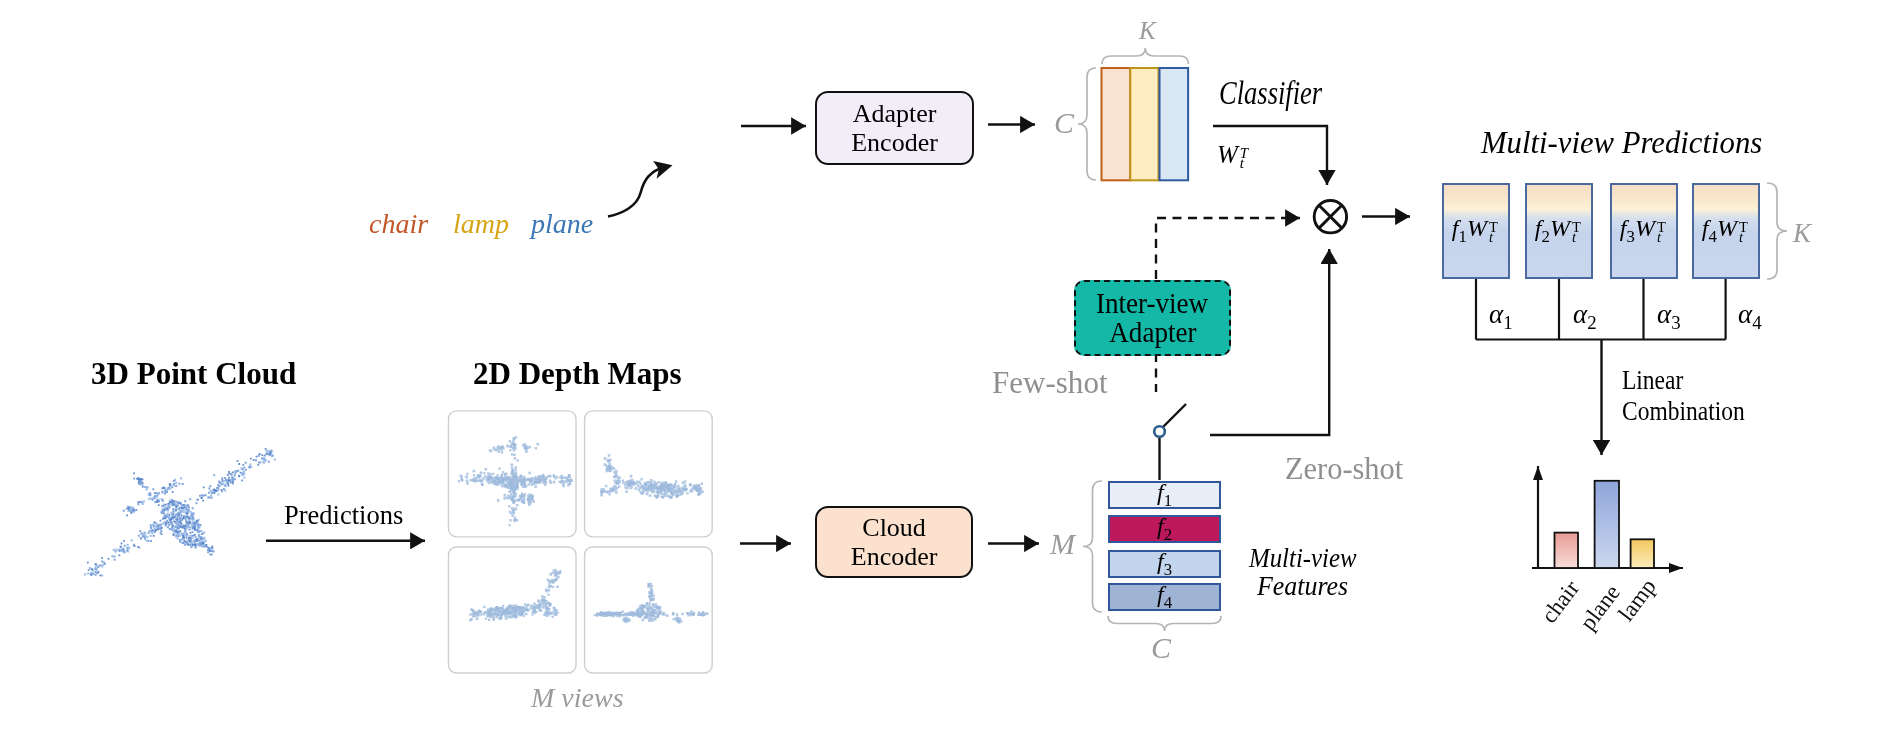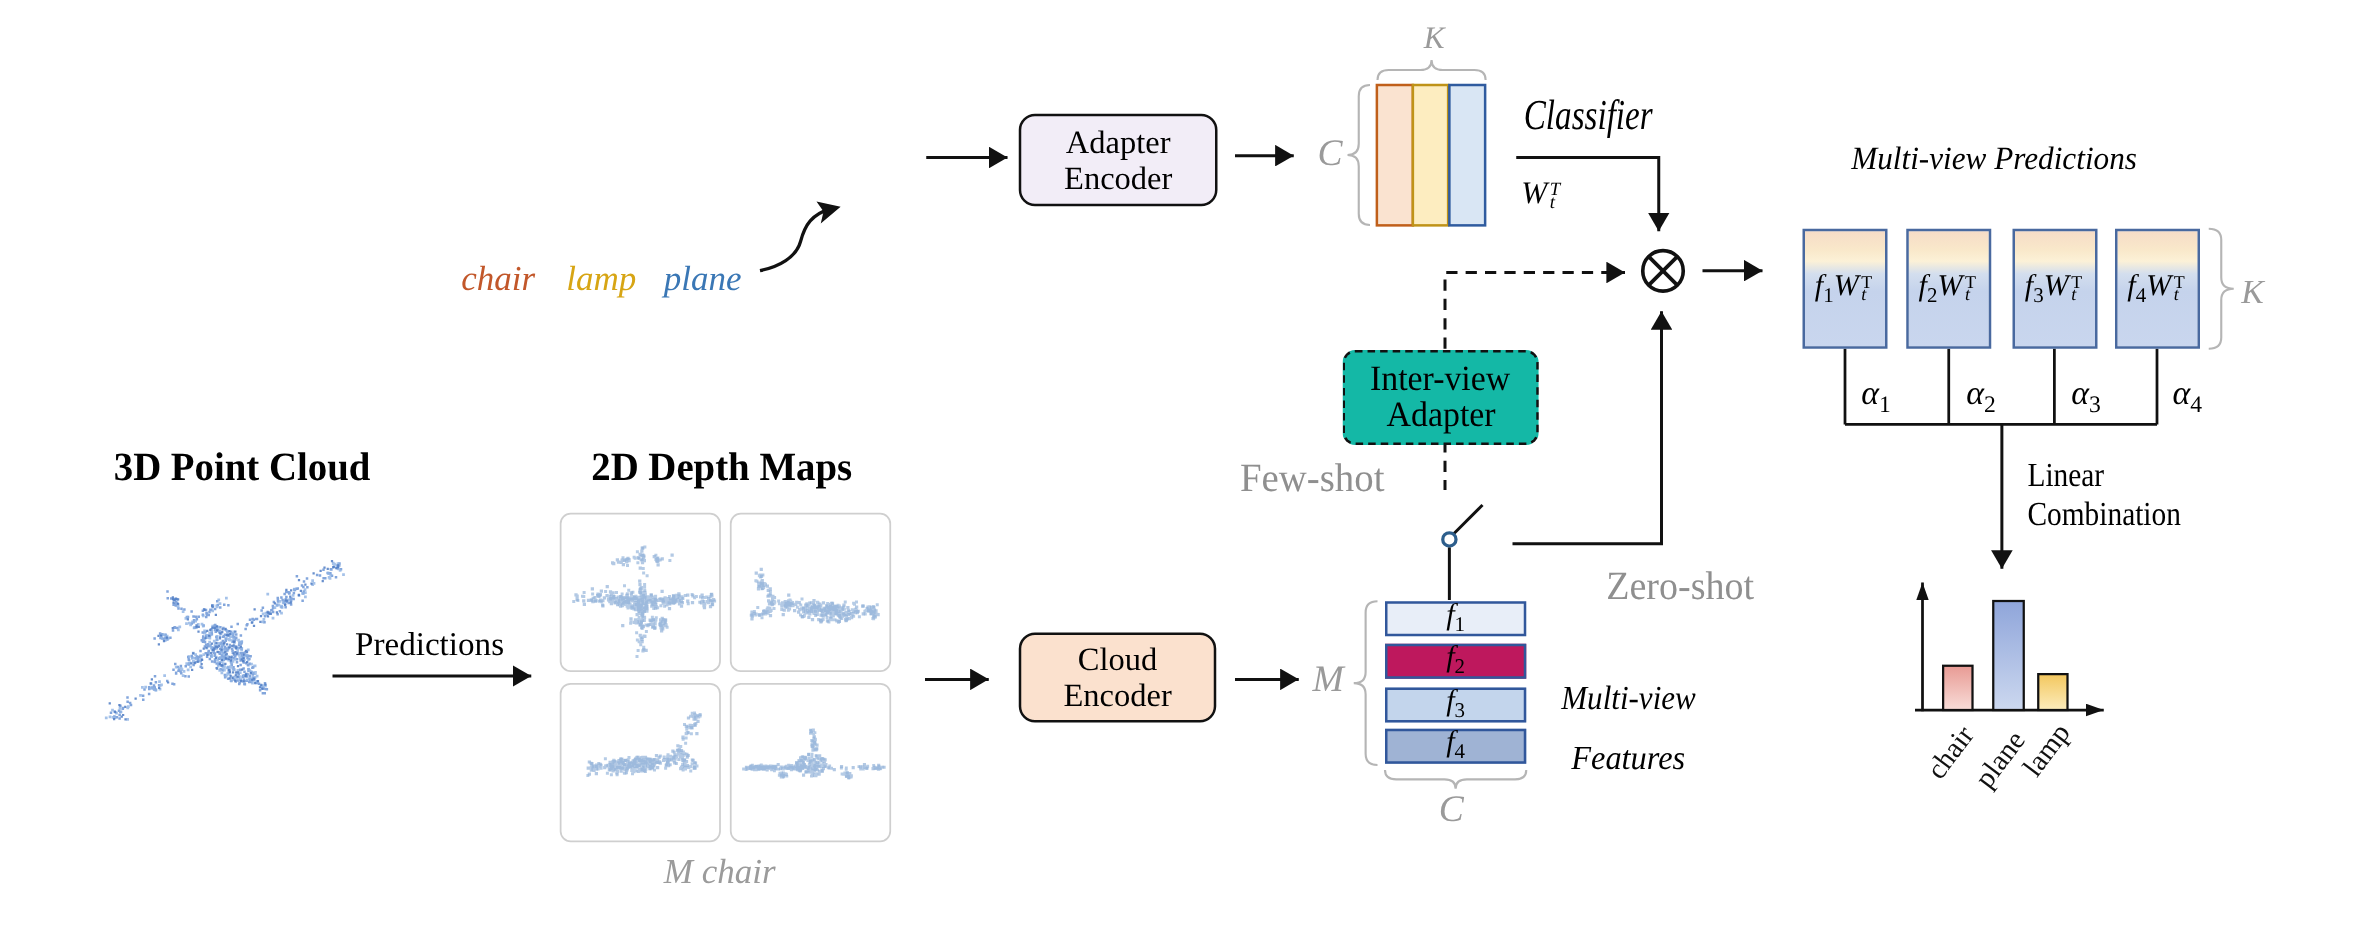--- a/index.html
+++ b/index.html
@@ -175,27 +175,27 @@
       <div style="font-size:28.5px;line-height:29px;"><span class="cx" style="transform:scaleX(0.95)">Adapter</span></div>
 </div>
 
 <div class="lbl it gray" style="left:1139px;top:17px;font-size:25px;color:#9a9a9a;">K</div>
 <div class="lbl it gray" style="left:1054px;top:106px;font-size:30px;color:#9a9a9a;">C</div>
 <div class="lbl gray" style="left:992px;top:364px;font-size:32px;"><span class="cxl" style="transform:scaleX(0.97)">Few-shot</span></div>
 <div class="lbl gray" style="left:1285px;top:450px;font-size:32px;"><span class="cxl" style="transform:scaleX(0.95)">Zero-shot</span></div>
 <div class="lbl it gray" style="left:1050px;top:527px;font-size:30px;color:#9a9a9a;">M</div>
 <div class="lbl it gray" style="left:1151px;top:631px;font-size:30px;color:#9a9a9a;">C</div>
 <div class="lbl it gray" style="left:1793px;top:218px;font-size:27px;color:#9a9a9a;">K</div>
-<div class="lbl it gray" style="left:531px;top:682px;font-size:28px;color:#9b9b9b;">M chair</div>
+<div class="lbl it gray" style="left:531px;top:682px;font-size:28px;color:#9b9b9b;">M views</div>
 
 <div class="lbl it" style="left:1219px;top:74px;font-size:34px;"><span class="cxl" style="transform:scaleX(0.78)">Classifier</span></div>
 <div class="lbl" style="left:1217px;top:141px;font-size:25px;font-style:italic;">W<span class="stk"><span>T</span><span>t</span></span></div>
-<div class="lbl it" style="left:1481px;top:112px;font-size:26px;"><span class="cxl" style="transform:scaleX(0.96)">Multi-view Predictions</span></div>
+<div class="lbl it" style="left:1481px;top:124px;font-size:32px;"><span class="cxl" style="transform:scaleX(0.96)">Multi-view Predictions</span></div>
 <div class="lbl it" style="left:1249px;top:543px;font-size:27px;"><span class="cxl" style="transform:scaleX(0.92)">Multi-view</span></div>
-<div class="lbl it" style="left:1257px;top:571px;font-size:27px;margin-top:20px;"><span class="cxl" style="transform:scaleX(0.96)">Features</span></div>
+<div class="lbl it" style="left:1257px;top:571px;font-size:27px;"><span class="cxl" style="transform:scaleX(0.96)">Features</span></div>
 <div class="lbl" style="left:1622px;top:365px;font-size:27px;"><span class="cxl" style="transform:scaleX(0.87)">Linear</span></div>
 <div class="lbl" style="left:1622px;top:396px;font-size:27px;"><span class="cxl" style="transform:scaleX(0.87)">Combination</span></div>
 <div class="lbl" style="left:284px;top:500px;font-size:26.5px;">Predictions</div>
 <div class="lbl" style="left:91px;top:355px;font-size:32px;font-weight:bold;"><span class="cxl" style="transform:scaleX(0.97)">3D Point Cloud</span></div>
 <div class="lbl" style="left:473px;top:355px;font-size:32px;font-weight:bold;"><span class="cxl" style="transform:scaleX(0.97)">2D Depth Maps</span></div>
 
 <div class="lbl" style="left:1489px;top:299px;font-size:27px;"><span class="it">α</span><sub>1</sub></div>
 <div class="lbl" style="left:1573px;top:299px;font-size:27px;"><span class="it">α</span><sub>2</sub></div>
 <div class="lbl" style="left:1657px;top:299px;font-size:27px;"><span class="it">α</span><sub>3</sub></div>
 <div class="lbl" style="left:1738px;top:299px;font-size:27px;"><span class="it">α</span><sub>4</sub></div>

